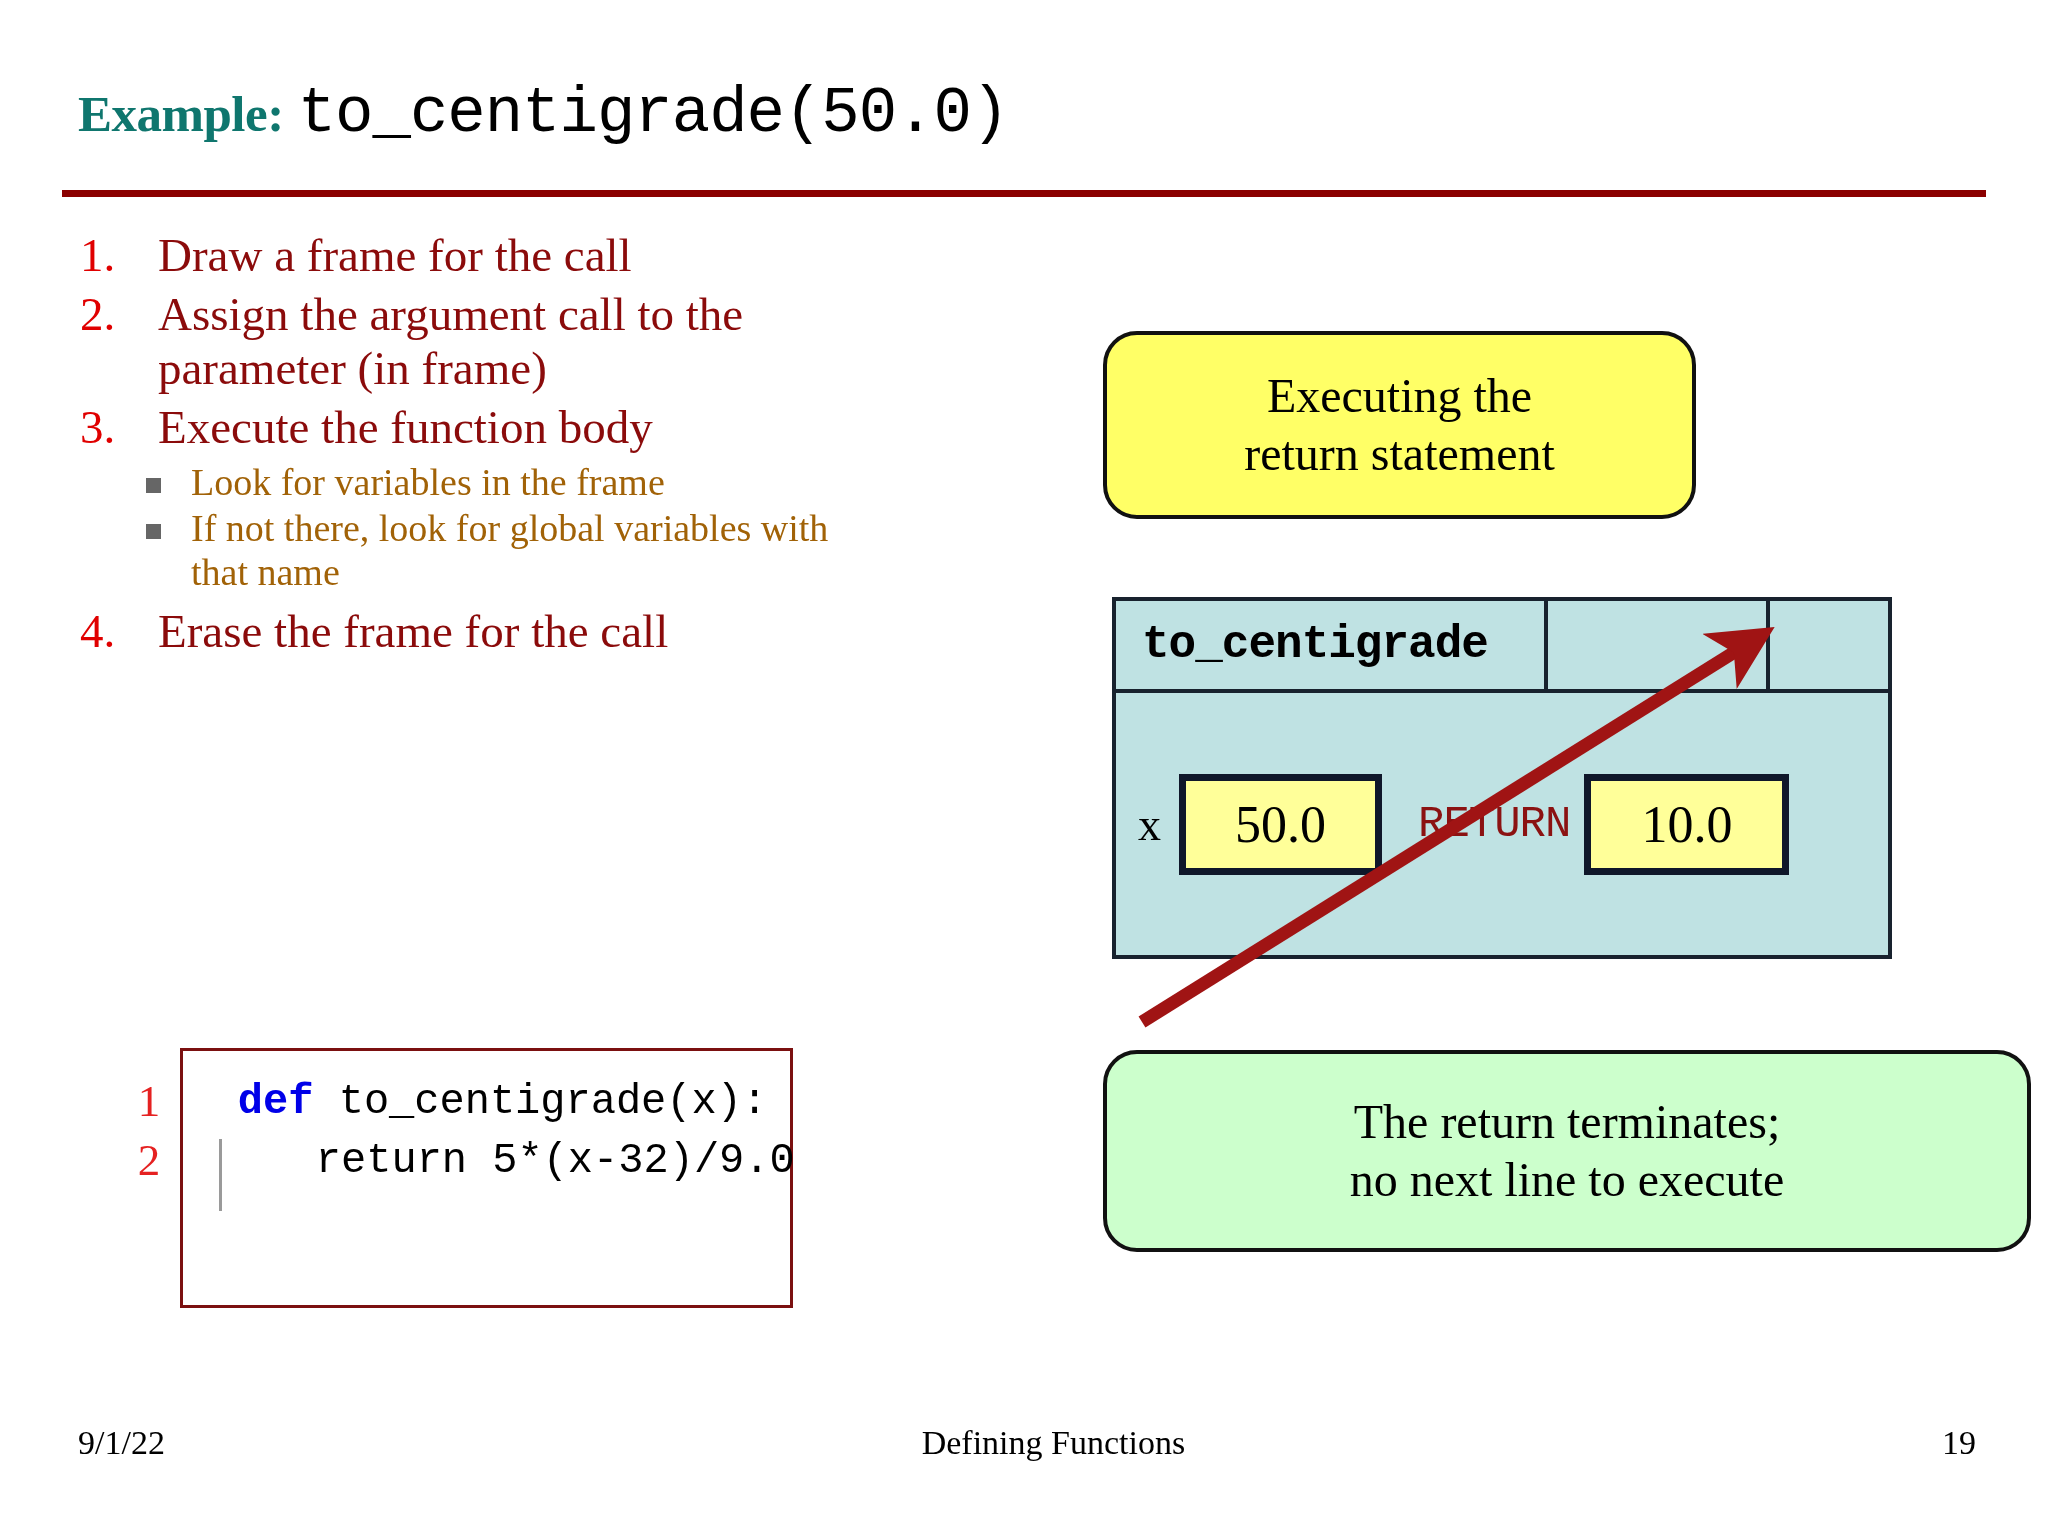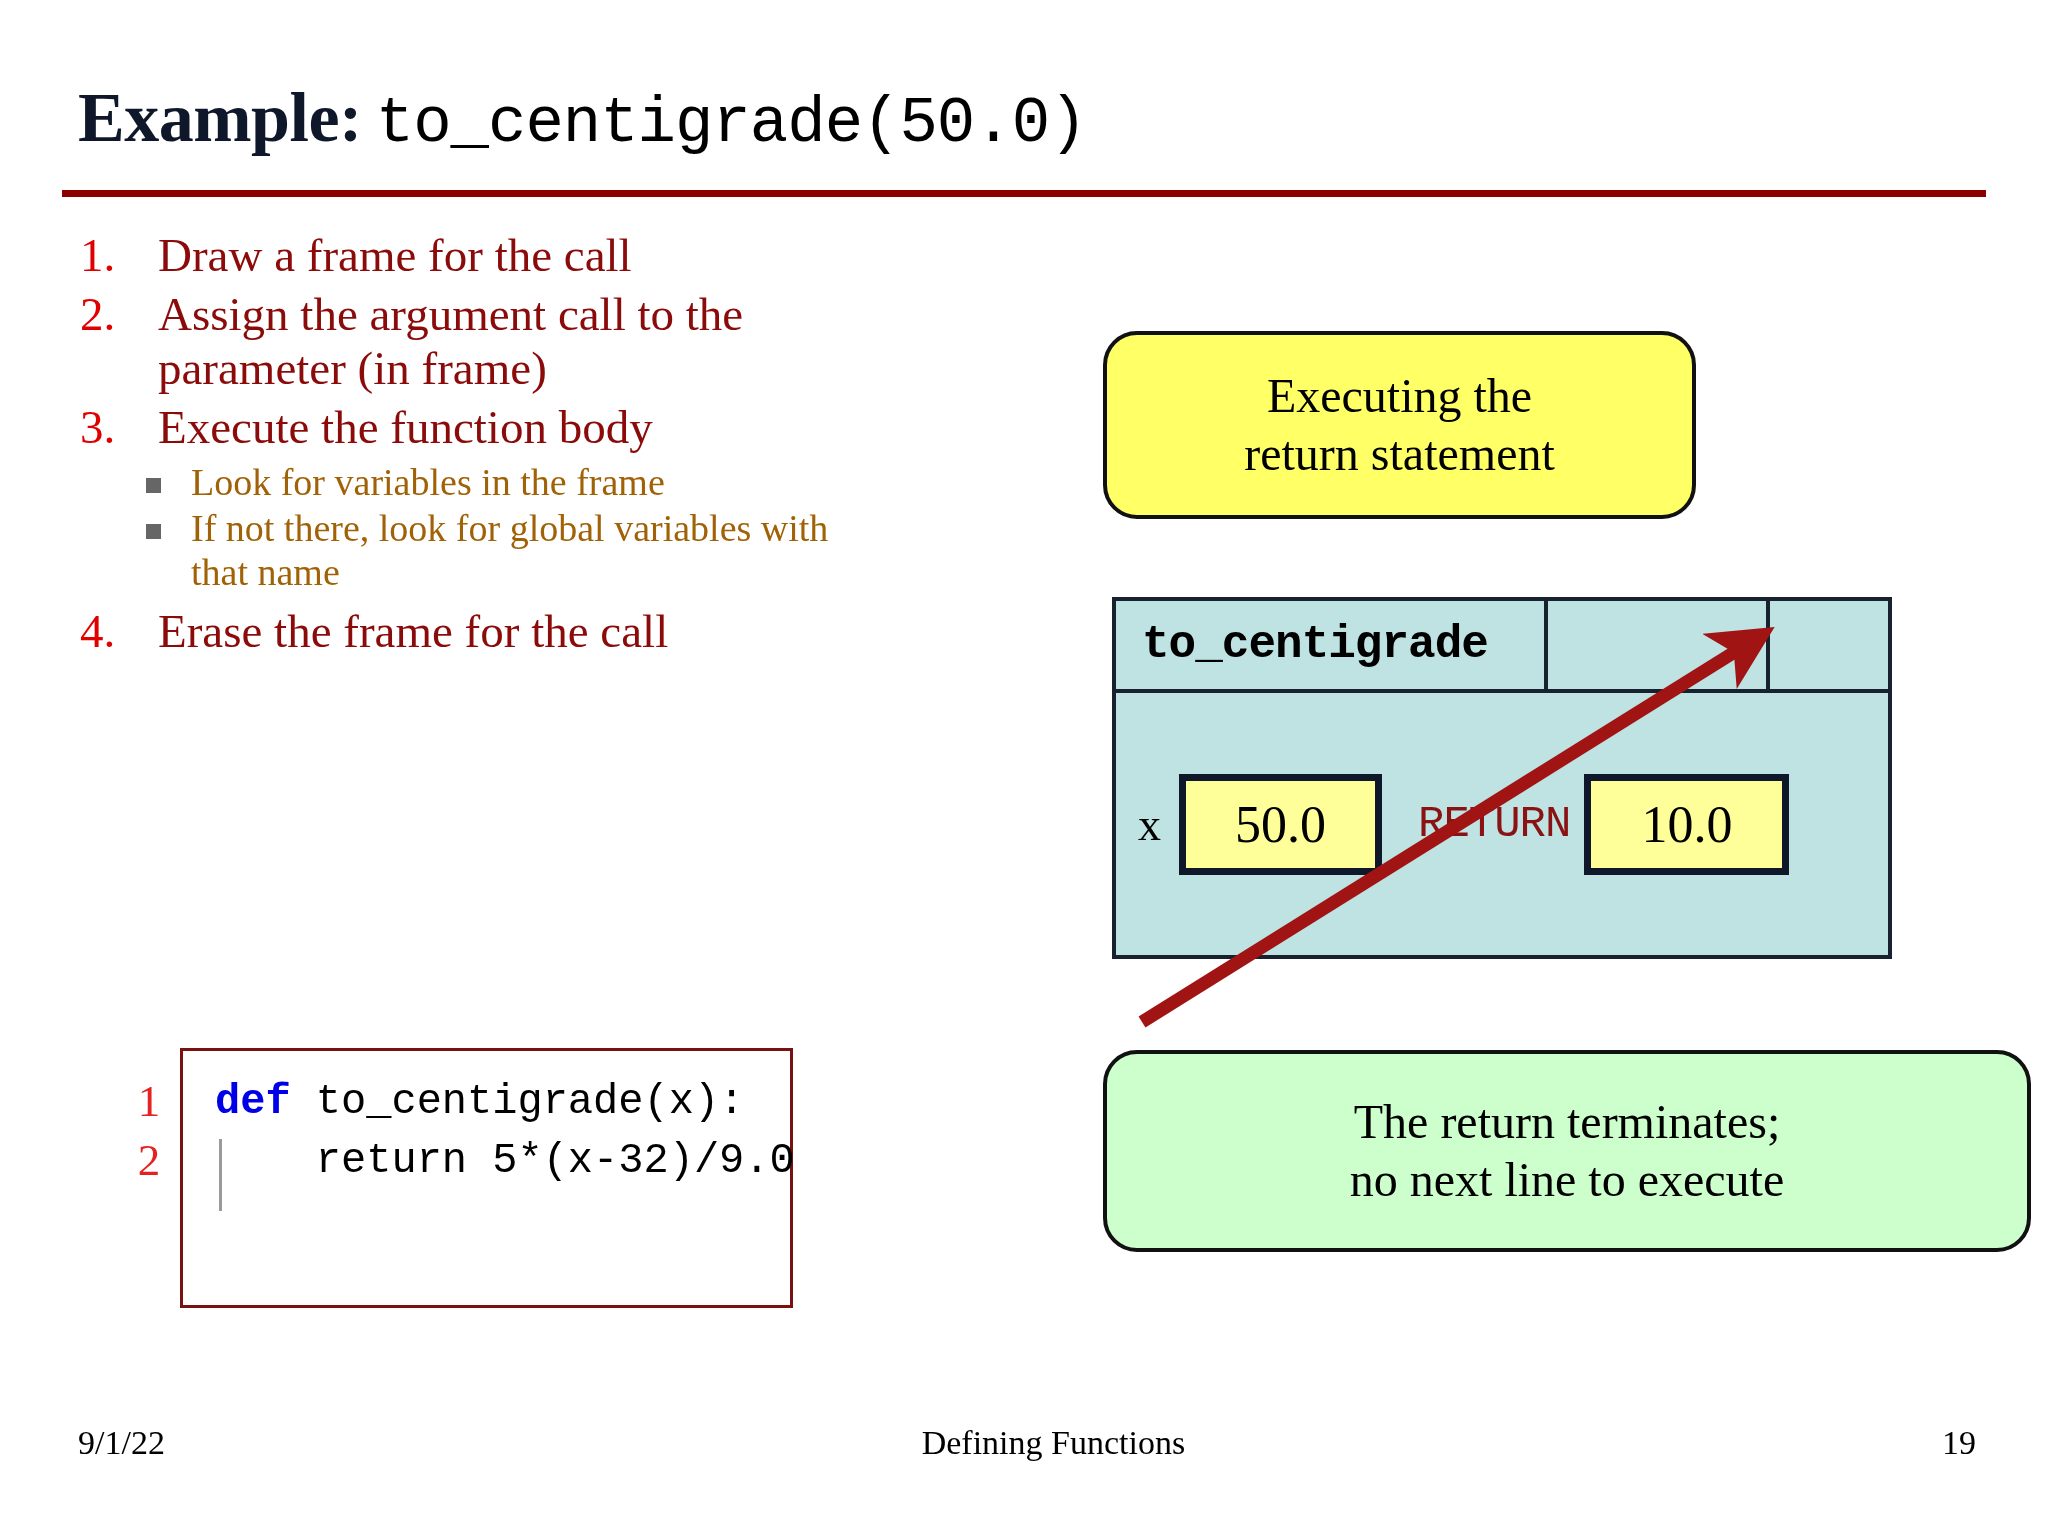--- a/index.html
+++ b/index.html
@@ -19,22 +19,22 @@
   
   #slide-title {
     position: absolute;
     left: 78px;
     top: 78px;
     white-space: nowrap;
   }
   #slide-title .t-example {
     font-family: "Liberation Serif", serif;
     font-weight: bold;
-    font-size: 70px;
-    color: #0f172a;
+    font-size: 51px;
+    color: #0f766e;
     letter-spacing: -0.5px;
   }
   #slide-title .t-func {
     font-family: "Liberation Mono", monospace;
     font-size: 64px;
     color: #000000;
     margin-left: 14px;
     letter-spacing: -1px;
   }
   #title-rule {
@@ -118,20 +118,21 @@
     line-height: 1.30;
   }
   #code-frame {
     border: 3px solid #7b1010;
     background: #ffffff;
     width: 613px;
     height: 260px;
     box-sizing: border-box;
     padding: 22px 0 0 32px;
     position: relative;
+    text-align: center;
   }
   .code-line {
     font-family: "Liberation Mono", monospace;
     font-size: 42px;
     color: #000000;
     line-height: 1.40;
     white-space: pre;
   }
   .code-kw { color: #0000e8; font-weight: bold; }
   #indent-guide {

